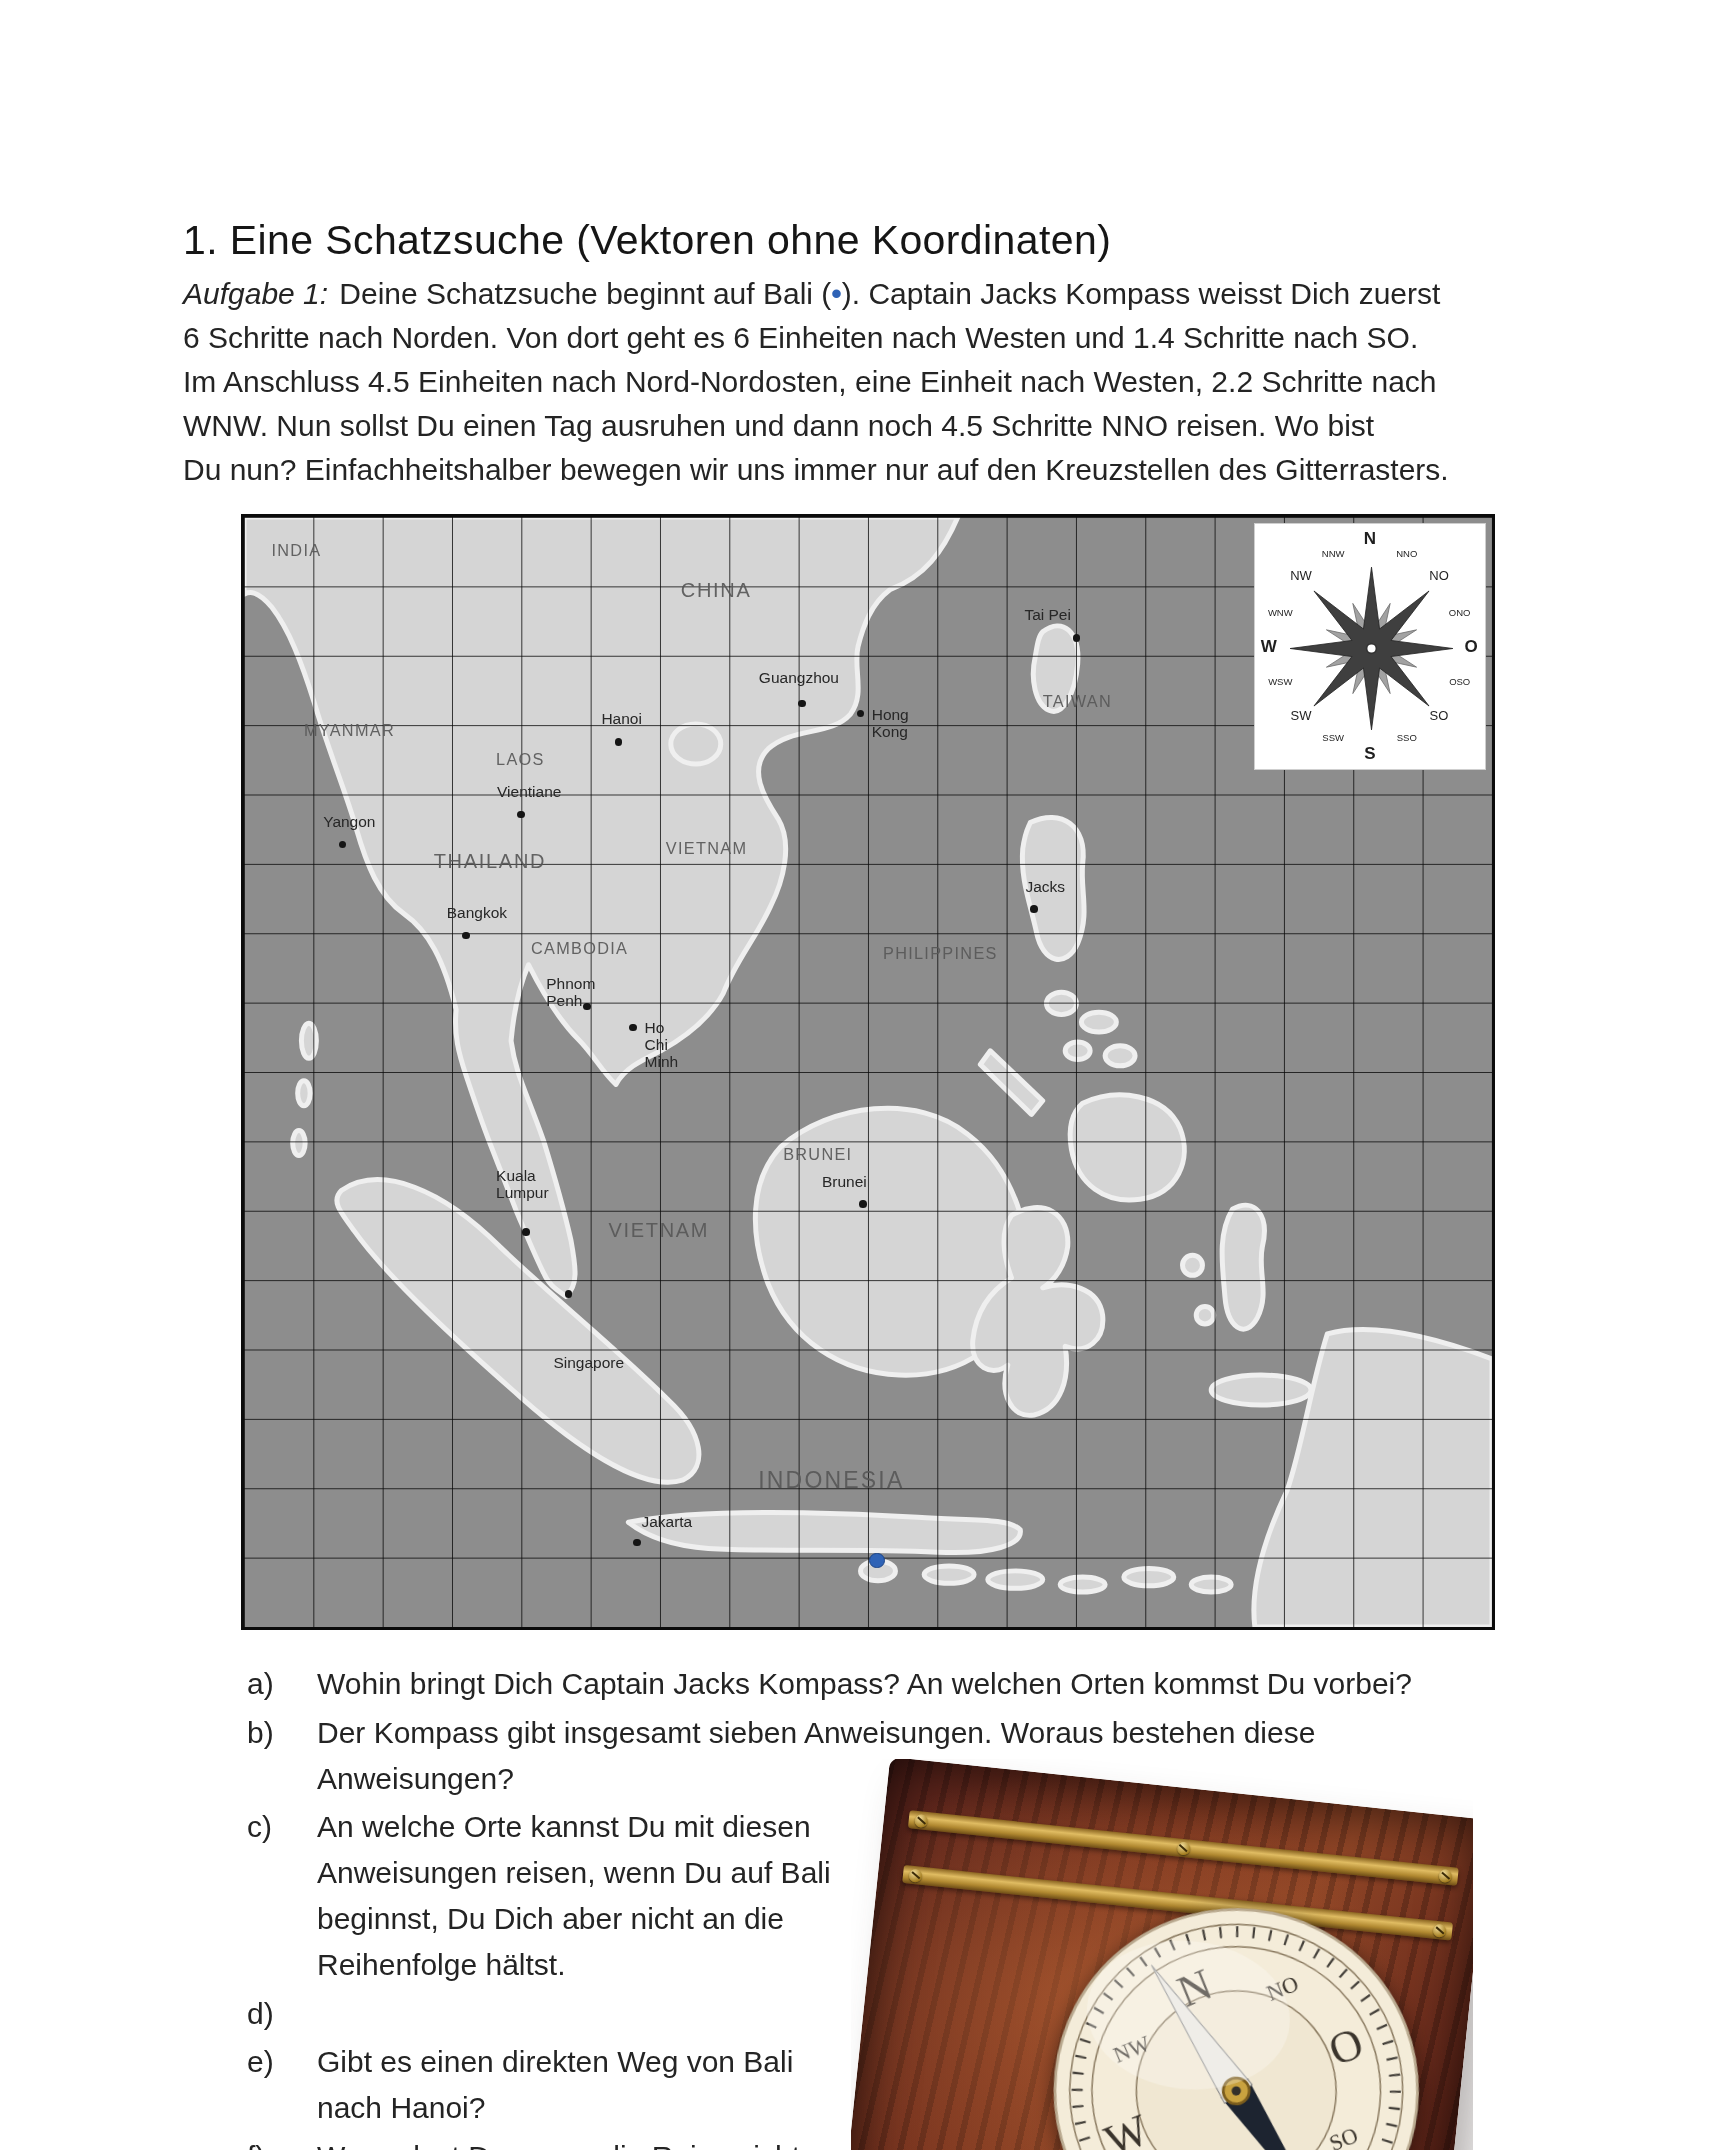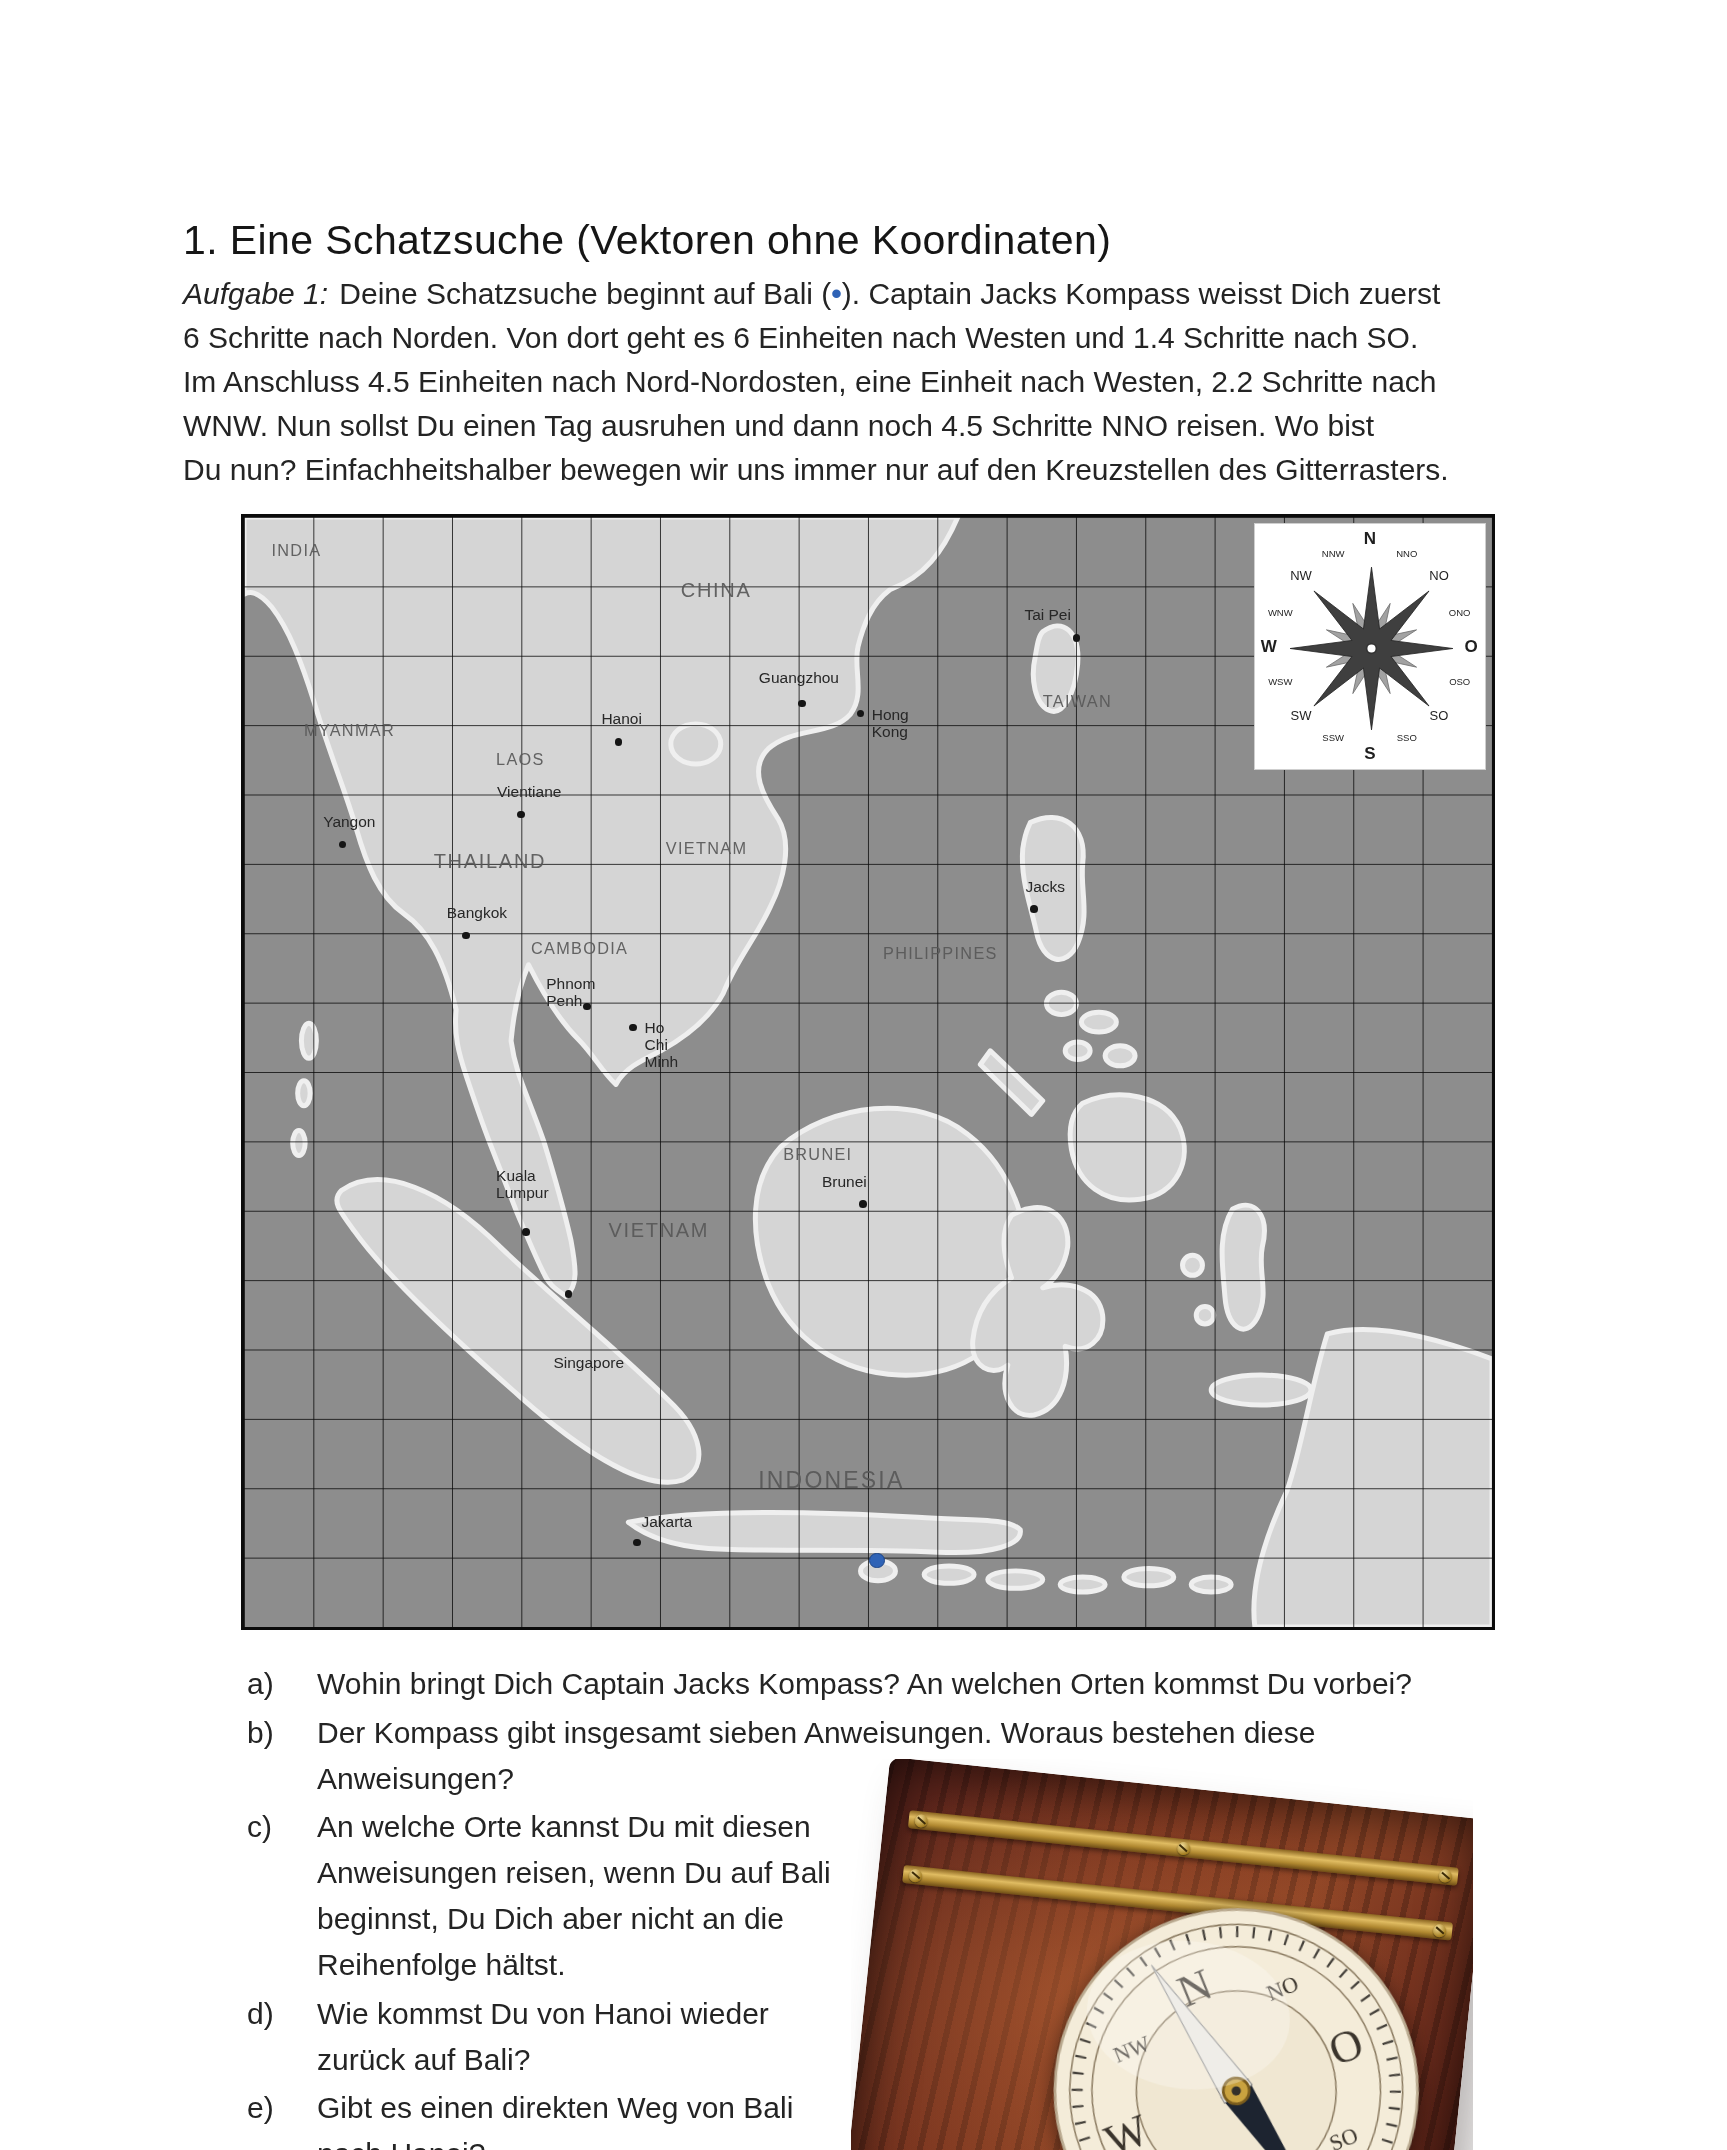--- a/index.html
+++ b/index.html
@@ -299,22 +299,20 @@
   </div>
   <div class="q">
     <span class="q-letter">c)</span>
     <div class="q-text">An welche Orte kannst Du mit diesen
 Anweisungen reisen, wenn Du auf Bali
 beginnst, Du Dich aber nicht an die
 Reihenfolge hältst.</div>
   </div>
   <div class="q">
     <span class="q-letter">d)</span>
-    <div class="q-text">Wie kommst Du von Hanoi wieder
-zurück auf Bali?</div>
   </div>
   <div class="q">
     <span class="q-letter">e)</span>
     <div class="q-text">Gibt es einen direkten Weg von Bali
 nach Hanoi?</div>
   </div>
   <div class="q">
     <span class="q-letter">f)</span>
     <div class="q-text">Wo endest Du, wenn die Reise nicht
 in Bali, sondern in Flores (3 Einheiten

